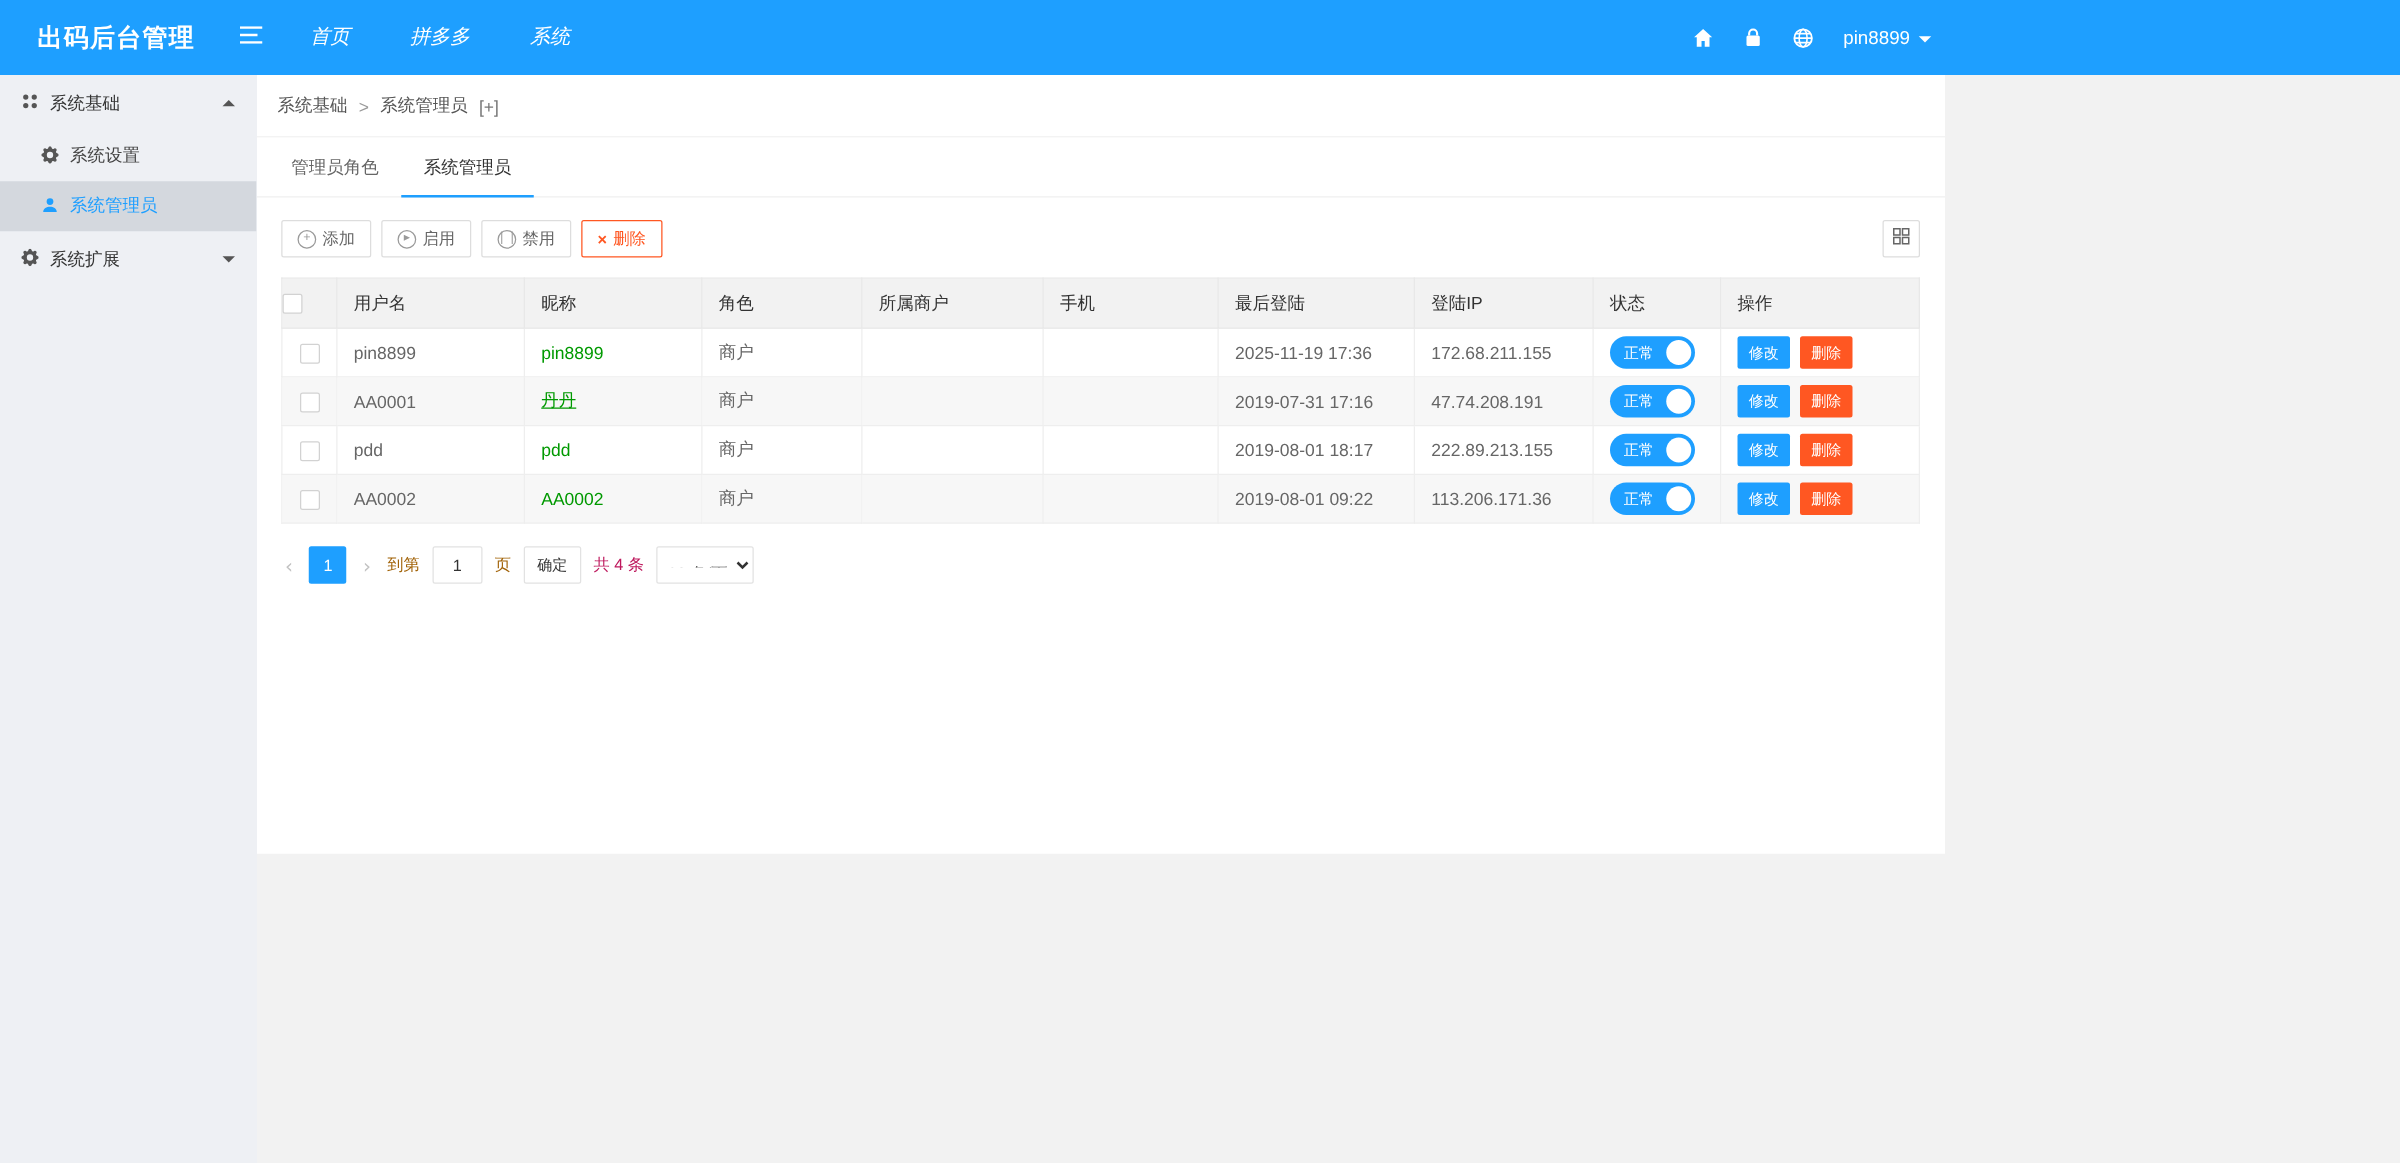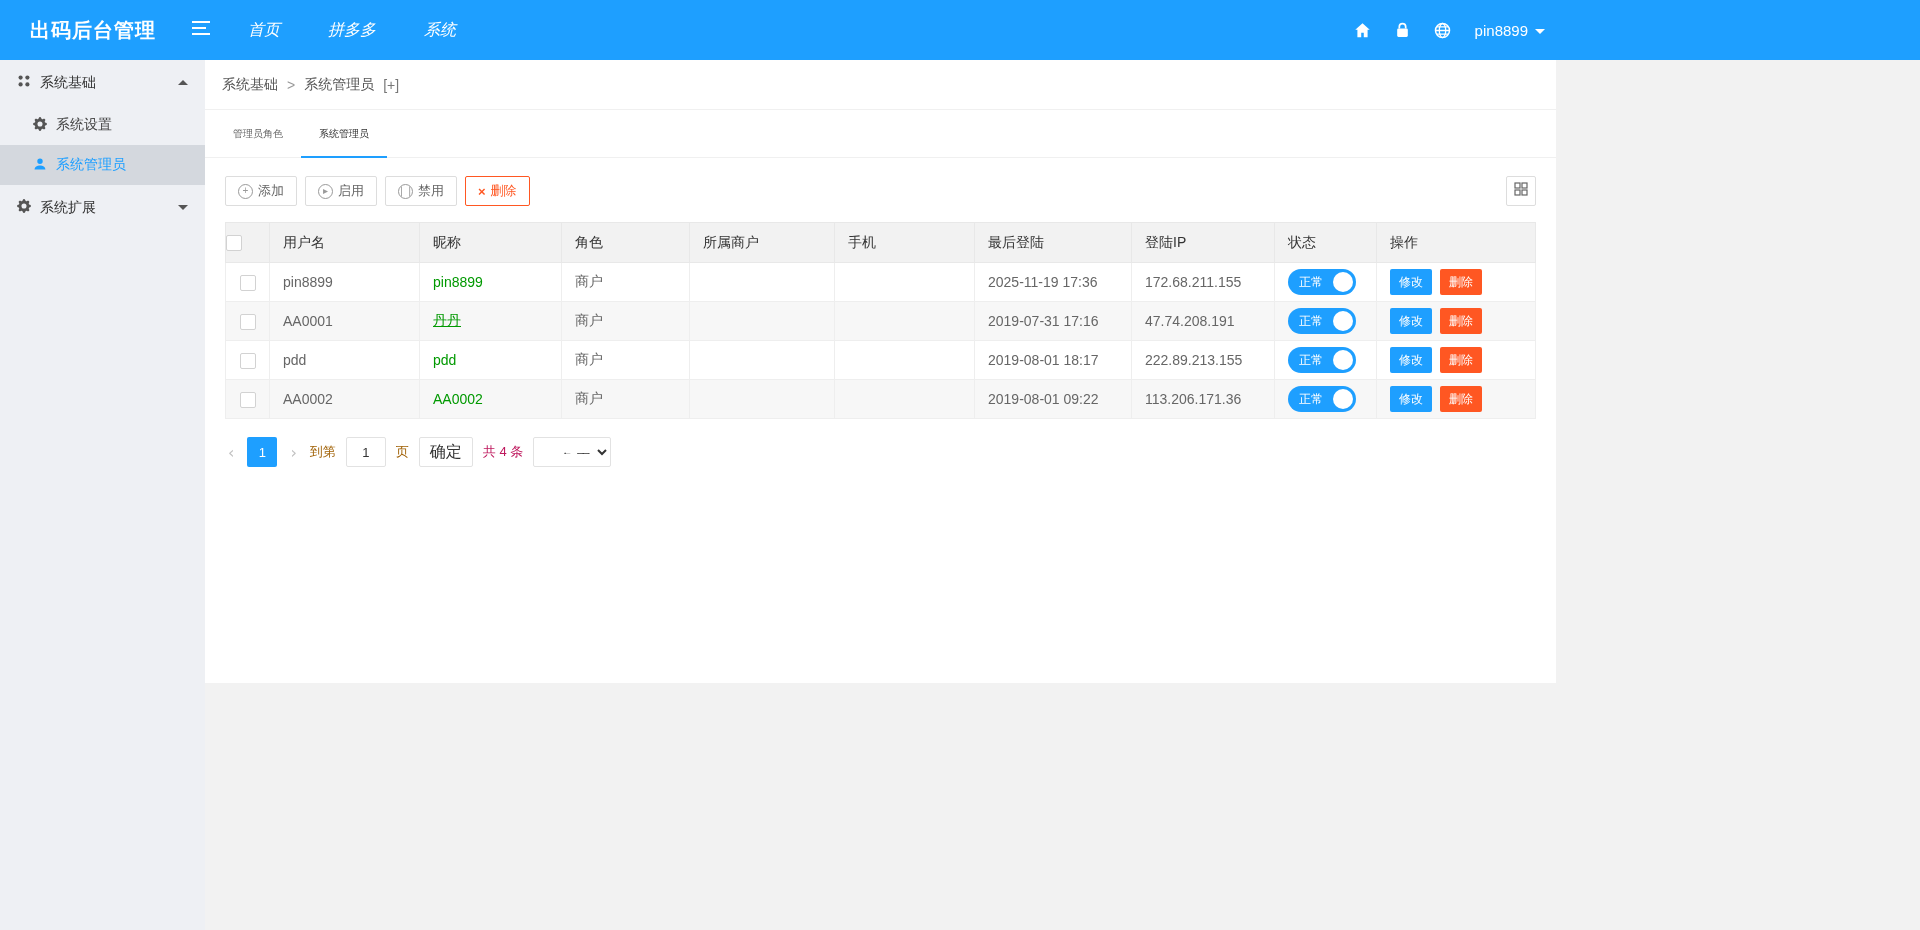--- a/index.html
+++ b/index.html
@@ -30,21 +30,21 @@
 
   
   .main { position:absolute; left:205px; top:60px; width:1351px; }
   .breadcrumb { height:50px; background:#fff; display:flex; align-items:center; padding-left:17px; font-size:14px; color:#555; gap:9px; border-bottom:1px solid #f0f0f0; }
   .crumb-sep { color:#999; }
   .crumb-suffix { color:#777; cursor:pointer; }
   .crumb-link { cursor:pointer; }
 
   .card { background:#fff; }
   .tabs { height:48px; border-bottom:1px solid #f0f0f0; display:flex; padding-left:10px; }
-  .tab { padding:0 18px; line-height:47px; font-size:10px; color:#666; cursor:pointer; position:relative; }
+  .tab { padding:0 18px; line-height:47px; font-size:14px; color:#666; cursor:pointer; position:relative; }
   .tab.active { color:#333; }
   .tab.active:after { content:""; position:absolute; left:0; right:0; bottom:-1px; height:2px; background:#1e9fff; }
   .card-body { padding:18px 20px 0 20px; min-height:525px; }
 
   
   .toolbar { display:flex; align-items:center; }
   .btn-group { display:flex; gap:8px; }
   .tbtn { height:30px; padding:0 12px; background:#fff; border:1px solid #ddd; border-radius:2px; font-size:13px; color:#666; display:flex; align-items:center; gap:5px; cursor:pointer; }
   .tbtn.danger { color:#ff5722; border-color:#ff5722; }
   .cols-btn { margin-left:auto; width:30px; height:30px; border:1px solid #ddd; border-radius:2px; background:#fff; display:flex; align-items:center; justify-content:center; cursor:pointer; color:#666; }
@@ -68,21 +68,21 @@
   .abtn { display:inline-block; height:26px; line-height:26px; padding:0 9px; border-radius:2px; color:#fff; font-size:12px; cursor:pointer; margin-right:8px; vertical-align:middle; }
   .abtn.edit { background:#1e9fff; }
   .abtn.del { background:#ff5722; margin-right:0; }
 
   
   .pager { display:flex; align-items:center; margin-top:18px; gap:10px; font-size:13px; color:#666; }
   .pg-arrow { color:#c2c2c2; font-size:16px; padding:0 3px; cursor:default; font-family:"DejaVu Sans",sans-serif; }
   .pg-num { width:30px; height:30px; background:#1e9fff; color:#fff; display:flex; align-items:center; justify-content:center; border-radius:2px; cursor:pointer; }
   .pg-label { color:#a16207; }
   .pg-input { width:40px; height:30px; border:1px solid #e2e2e2; border-radius:2px; text-align:center; font-size:13px; color:#333; background:#fff; }
-  .pg-confirm { height:30px; padding:0 10px; background:#fff; border:1px solid #e2e2e2; border-radius:2px; font-size:16px; color:#333; cursor:pointer; }
+  .pg-confirm { height:30px; padding:0 10px; background:#fff; border:1px solid #e2e2e2; border-radius:2px; font-size:12px; color:#333; cursor:pointer; }
   .pg-total { color:#be185d; }
   .pg-select { height:30px; border:1px solid #e2e2e2; border-radius:2px; font-size:13px; color:#333; background:#fff; padding:12px 4px; }
 </style>
 </head>
 <body>
 
 <div class="topbar">
   <div class="logo">出码后台管理</div>
   <div class="burger">
     <span>

